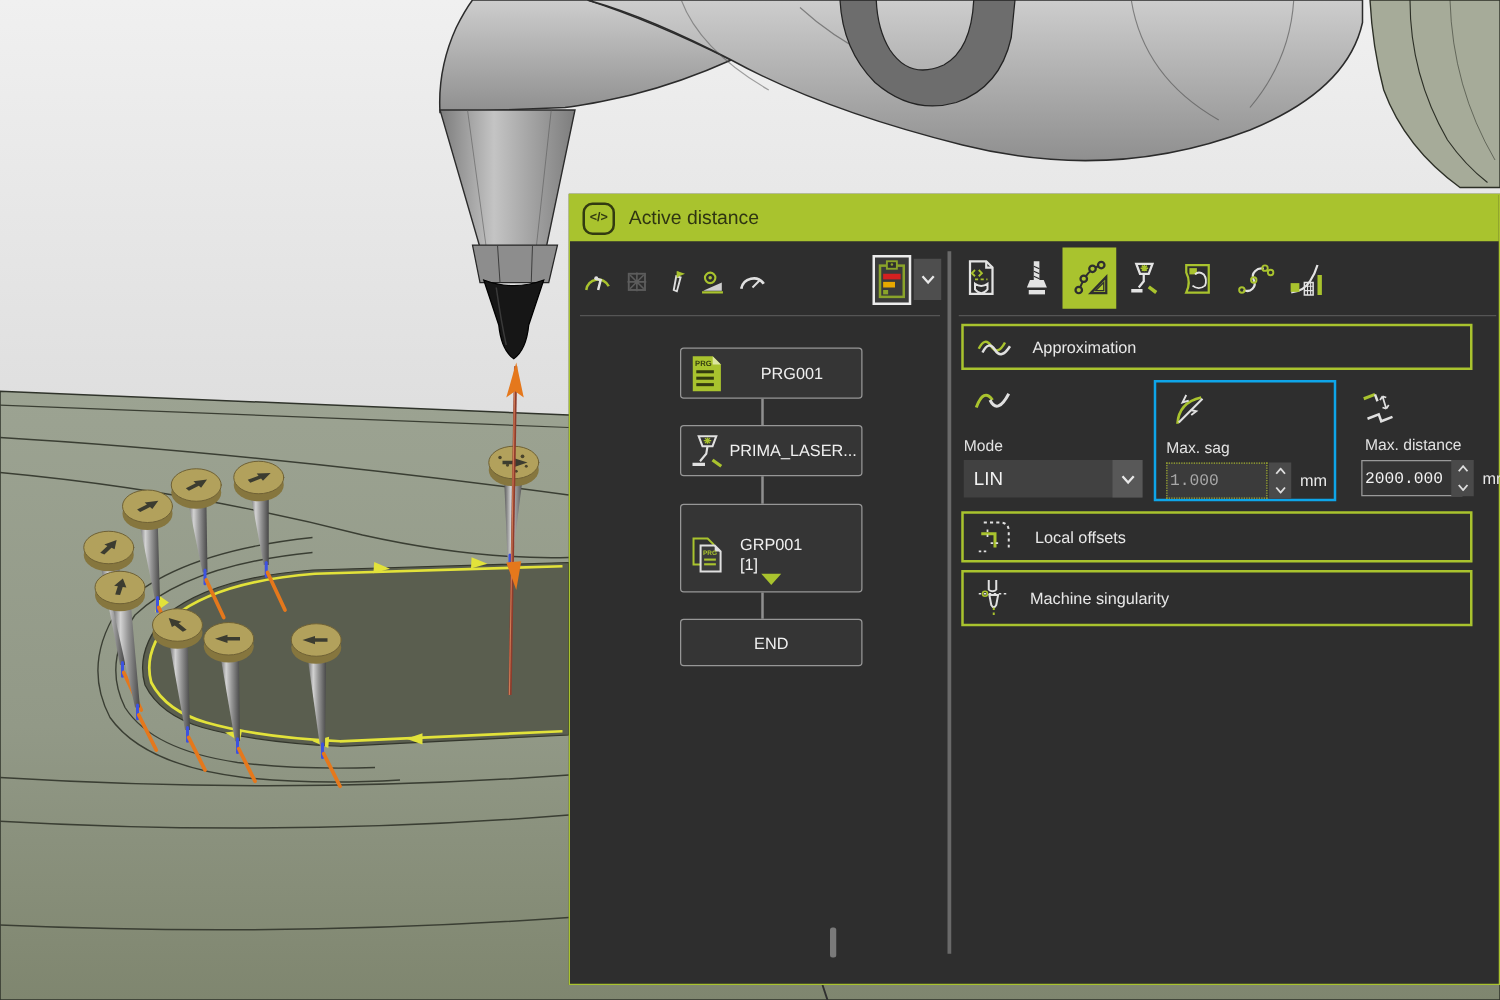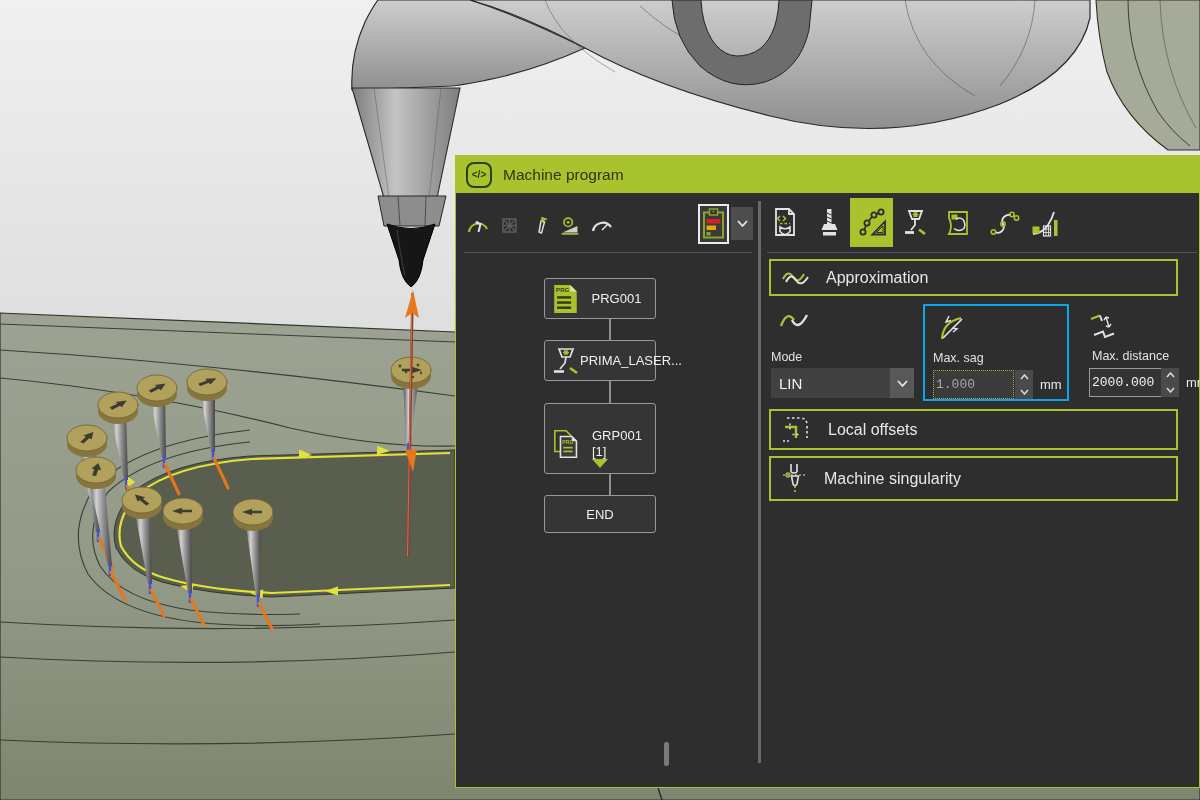--- a/index.html
+++ b/index.html
@@ -20,35 +20,35 @@
   .sep{position:absolute;height:1px;background:#555;}
   .divider{position:absolute;width:3px;background:#696969;}
   .scrollthumb{position:absolute;width:5px;background:#7a7a7a;border-radius:2px;}
 
   .clipbtn{position:absolute;left:242px;top:48px;width:31px;height:40px;background:#3a3a3a;
            border:2px solid #ececec;box-sizing:border-box;display:flex;align-items:center;justify-content:center;}
   .clipdrop{position:absolute;left:275px;top:51px;width:22px;height:33px;background:#4e4e4e;
             display:flex;align-items:center;justify-content:center;}
 
   
-  .node{position:absolute;left:88px;width:112px;background:#353535;border:1px solid #979797;
+  .node{position:absolute;left:88px;width:146px;background:#353535;border:1px solid #979797;
         border-radius:3px;box-sizing:border-box;display:flex;align-items:center;color:#f0f0f0;font-size:13px;}
   .node .nlabel{flex:1;text-align:center;}
   .node .nicon{margin-left:7px;flex:0 0 auto;display:flex;}
   .connector{position:absolute;left:153px;width:2px;background:#8f8f8f;}
   .grp-text{margin-left:8px;line-height:16px;}
   .expander{position:absolute;left:50%;bottom:5px;transform:translateX(-50%);width:0;height:0;
             border-left:8px solid transparent;border-right:8px solid transparent;border-top:9px solid #a9c32e;}
 
   
   .tab{position:absolute;top:42px;width:43px;height:49px;display:flex;align-items:center;justify-content:center;}
   .tab.sel{background:#a9c32e;}
 
   .bar{position:absolute;left:313px;width:409px;border:2px solid #a9c32e;box-sizing:border-box;
-       display:flex;align-items:center;color:#e8e8e8;font-size:16px;background:#2e2e2e;}
+       display:flex;align-items:center;color:#e8e8e8;font-size:13px;background:#2e2e2e;}
   .bar .bicon{margin-left:9px;display:flex;}
   .bar .blabel{margin-left:14px;}
 
   .flabel{position:absolute;color:#e2e2e2;font-size:12.5px;}
   .ficon{position:absolute;display:flex;}
   .dropdown{position:absolute;left:315px;top:212px;width:143px;height:30px;background:#414141;
             display:flex;align-items:center;box-sizing:border-box;}
   .dropdown .dval{flex:1;padding-left:8px;color:#f2f2f2;font-size:15px;}
   .dropdown .dchev{width:24px;height:100%;background:#585858;display:flex;align-items:center;justify-content:center;}
 
@@ -245,21 +245,21 @@
     <path d="M1096,0 L1200,0 L1200,150 L1168,150 Q1124,118 1107,72 Q1098,38 1096,0 Z" fill="#a6ab99" stroke="#2c2f26" stroke-width="1.1"></path>
     <path d="M1128,0 Q1128,60 1158,112 Q1172,132 1190,146" stroke="#2c2f26" stroke-width="0.9" fill="none"></path>
     <path d="M1160,0 Q1162,70 1196,128" stroke="#2c2f26" stroke-width="0.8" fill="none" opacity="0.55"></path>
   </g>
 </svg>
 
 <div id="panel">
 
   <div id="panel-header">
     <div class="hicon">&lt;/&gt;</div>
-    <span id="panel-title">Machine program</span>
+    <span id="panel-title">Active distance</span>
   </div>
 
   <div class="tbtn" style="left:9px;top:57px;">
     <svg width="26" height="26" viewBox="0 0 26 26">
       <path d="M4,19 A9.5,9.5 0 0 1 22,16" stroke="#a9c32e" stroke-width="2" fill="none"></path>
       <path d="M12,10 l3.5,1 -2,8" stroke="#e0e0e0" stroke-width="2" fill="none"></path>
       <circle cx="12" cy="9.5" r="1.6" fill="#e0e0e0"></circle>
     </svg>
   </div>
   <div class="tbtn" style="left:41px;top:57px;" aria-disabled="true">

